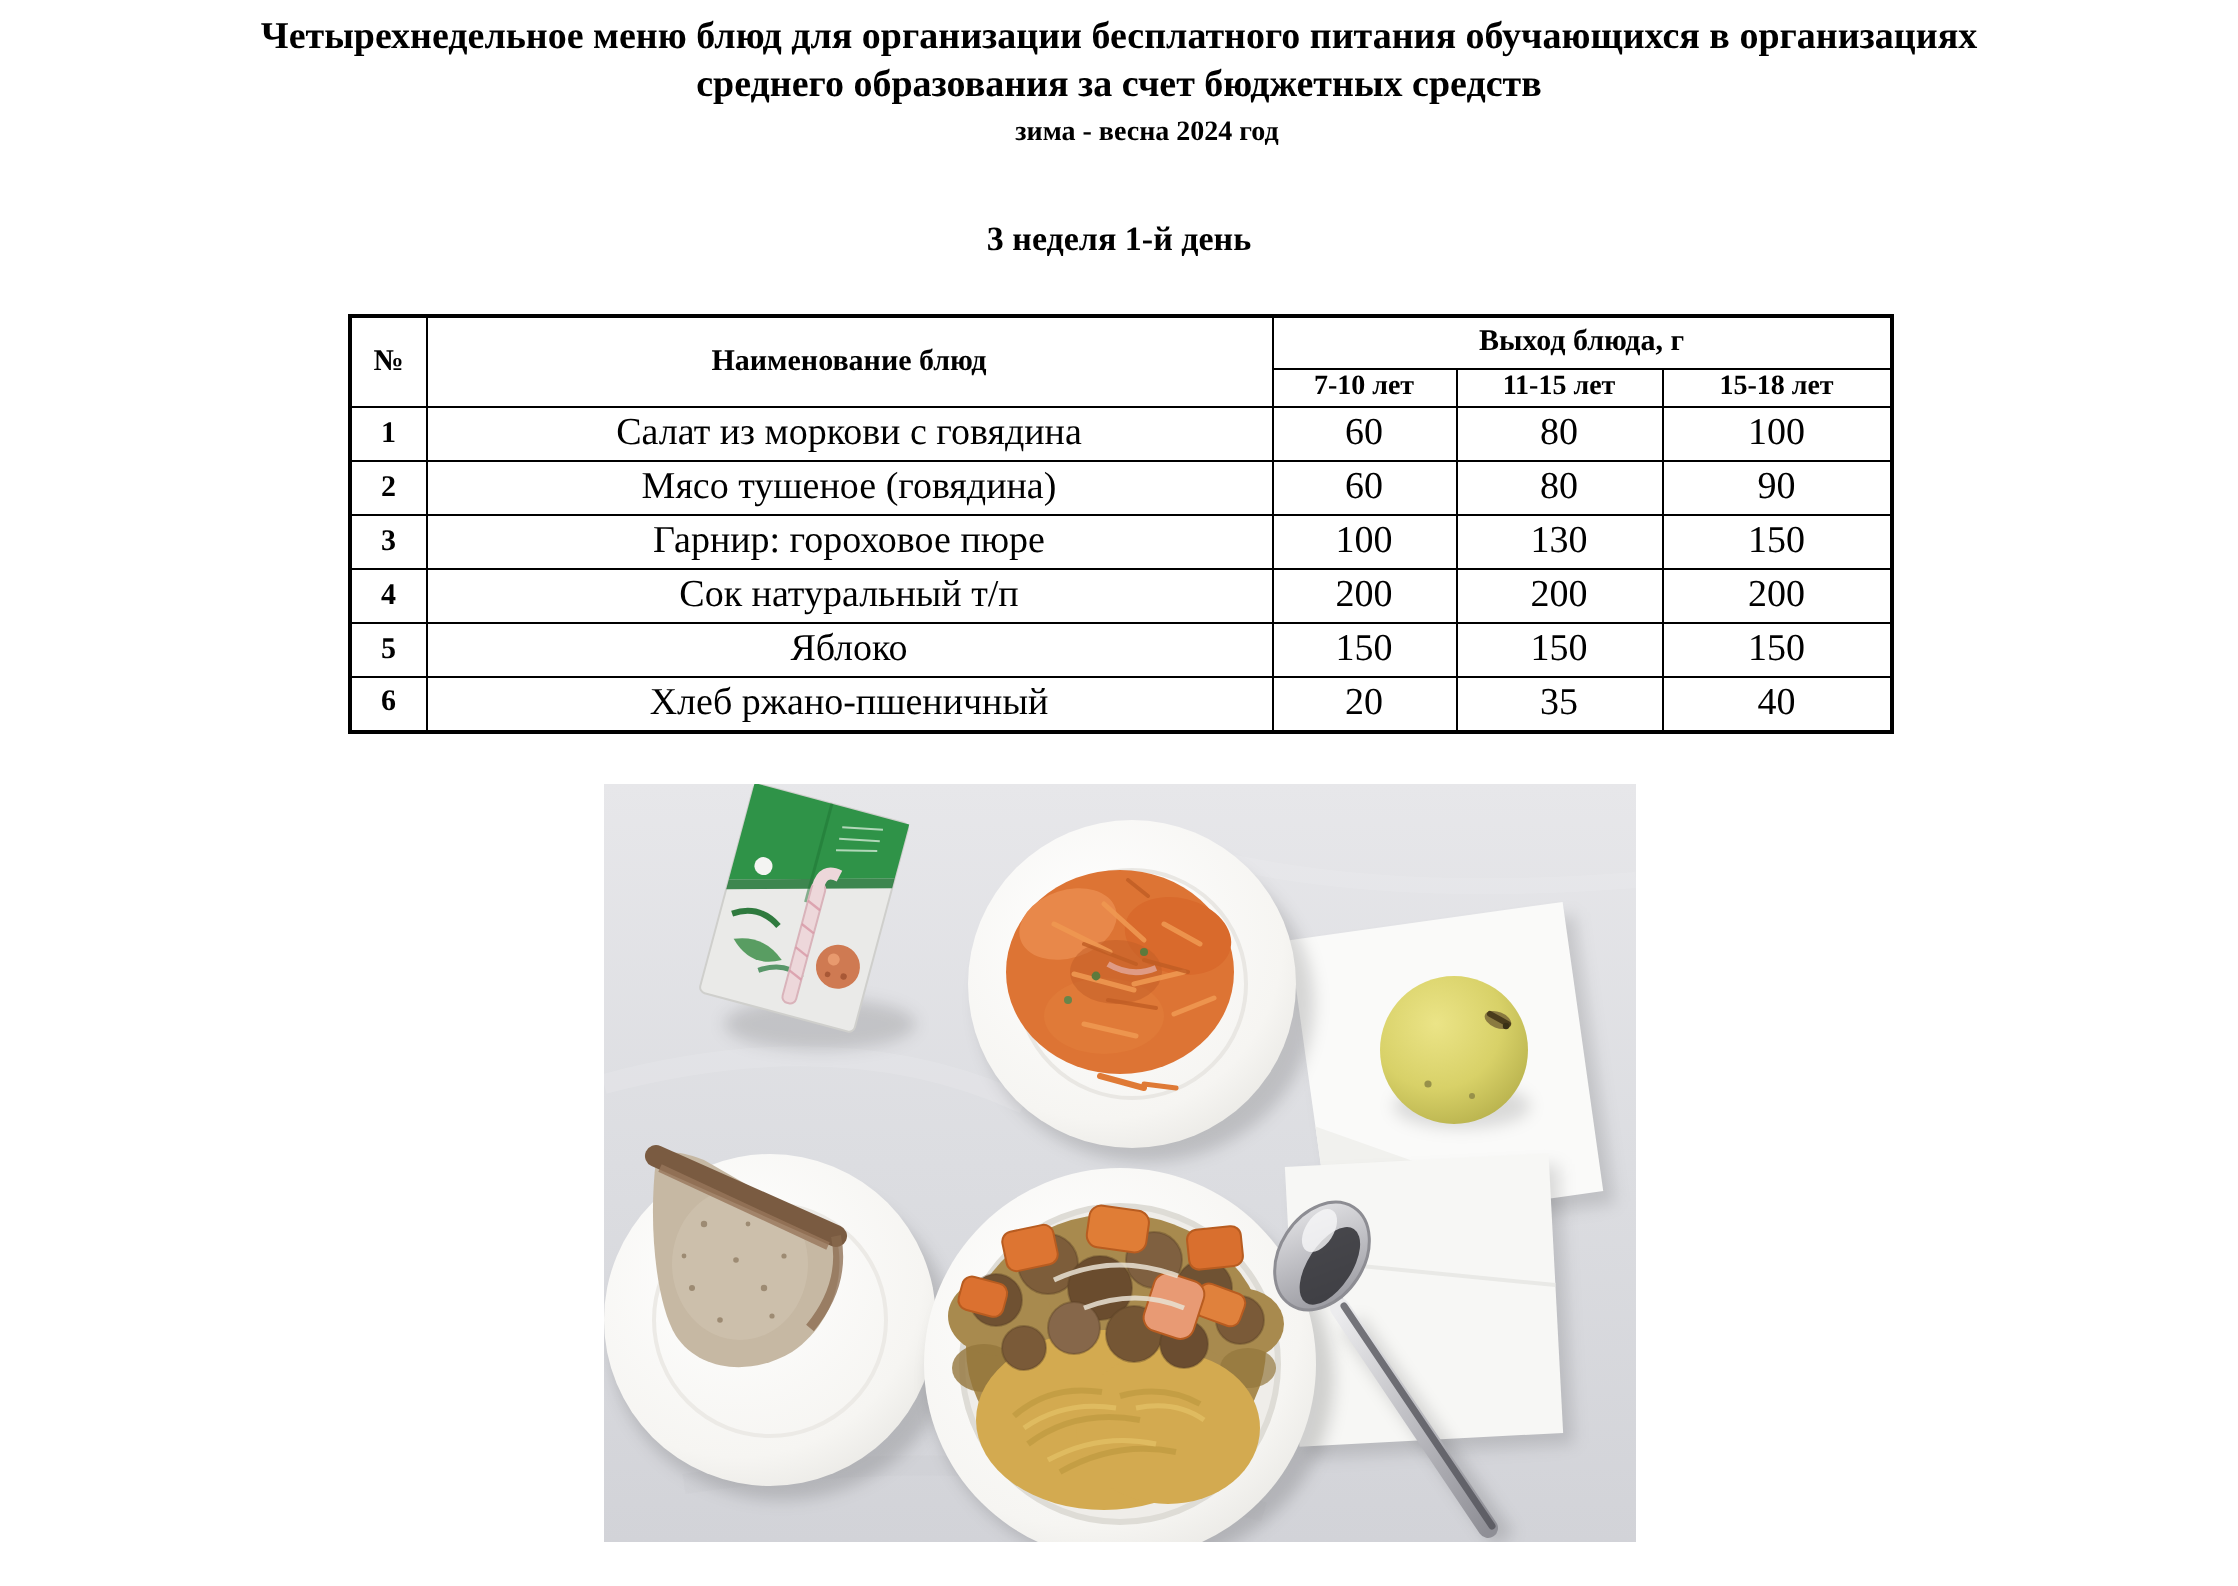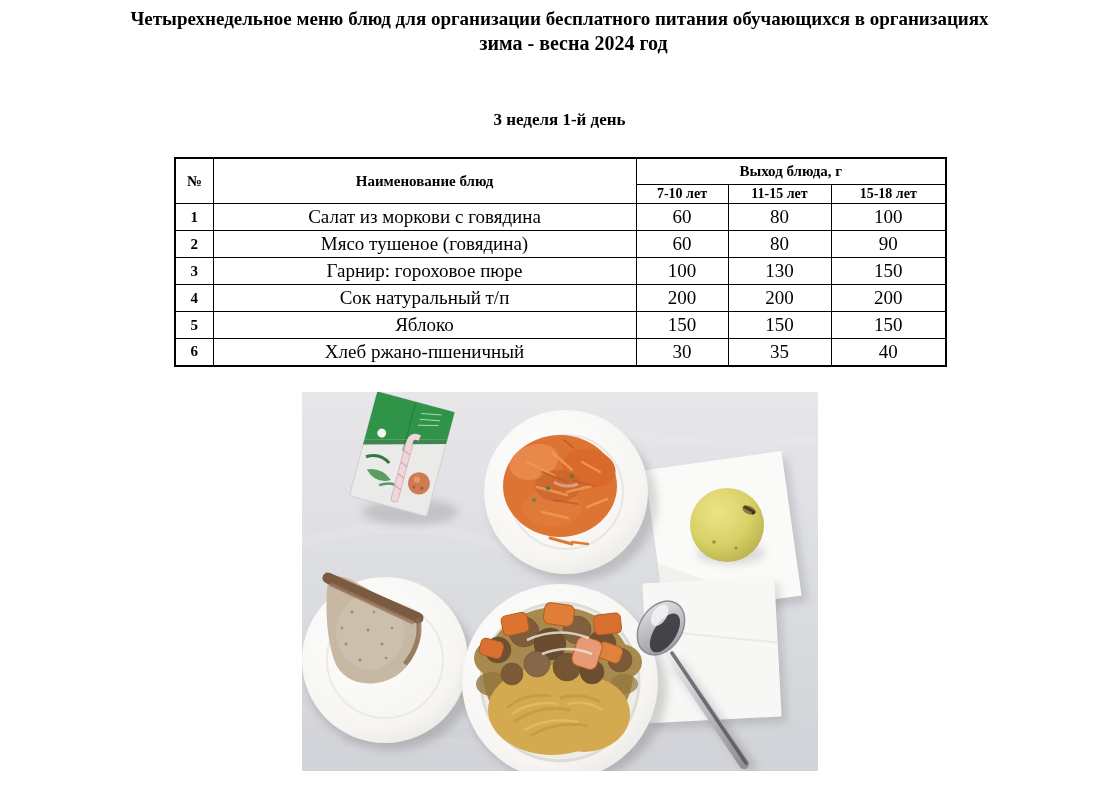--- a/index.html
+++ b/index.html
@@ -3,21 +3,21 @@
 <meta charset="utf-8">
 <style>
   html,body { margin:0; padding:0; }
   body {
     width:1119px; height:793px; position:relative; overflow:hidden;
     background:#ffffff; color:#000;
     font-family:"Liberation Serif", serif;
   }
   .title-block { position:absolute; top:7px; left:0; width:1119px; text-align:center; font-weight:bold; }
   .title-line { font-size:19px; line-height:24px; white-space:nowrap; }
-  .season-line { font-size:20px; line-height:24px;margin-left:28px; }
+  .season-line { font-size:14px; line-height:24px;margin-left:28px; }
   .day-heading { position:absolute; top:110px; left:0; width:1119px; text-align:center; font-weight:bold; font-size:17px;font-family:Liberation Serif, serif; }
 
   table.menu {
     position:absolute; left:174px; top:157px;
     border-collapse:collapse; table-layout:fixed;
     border:2px solid #000;
   }
   table.menu th, table.menu td {
     border:1.5px solid #000; padding:0 4px; text-align:center; vertical-align:middle;
     overflow:hidden; white-space:nowrap;
@@ -30,20 +30,21 @@
 
   svg.photo { position:absolute; left:302px; top:392px; }
 </style>
 </head>
 <body>
 
 <div>
 
   <div class="title-block">
     <div class="title-line">Четырехнедельное меню блюд для организации бесплатного питания обучающихся в организациях</div>
+    <div class="title-line">среднего образования за счет бюджетных средств</div>
     <div class="season-line">зима - весна 2024 год</div>
   </div>
 
   <div class="day-heading">3 неделя 1-й день</div>
 
   <table class="menu">
     <colgroup>
       <col style="width:38px">
         <col style="width:423px">
         <col style="width:92px">
@@ -94,21 +95,21 @@
       <tr>
         <td class="num">5</td>
         <td>Яблоко</td>
         <td>150</td>
         <td>150</td>
         <td>150</td>
       </tr>
       <tr>
         <td class="num">6</td>
         <td>Хлеб ржано-пшеничный</td>
-        <td>30</td>
+        <td>20</td>
         <td>35</td>
         <td>40</td>
       </tr>
     </tbody>
   </table>
 
   <svg class="photo" width="516" height="379" viewBox="0 0 516 379">
     <defs>
       <linearGradient id="bgG" x1="0" y1="0" x2="0" y2="1">
         <stop offset="0" stop-color="#e7e7ea"></stop>

